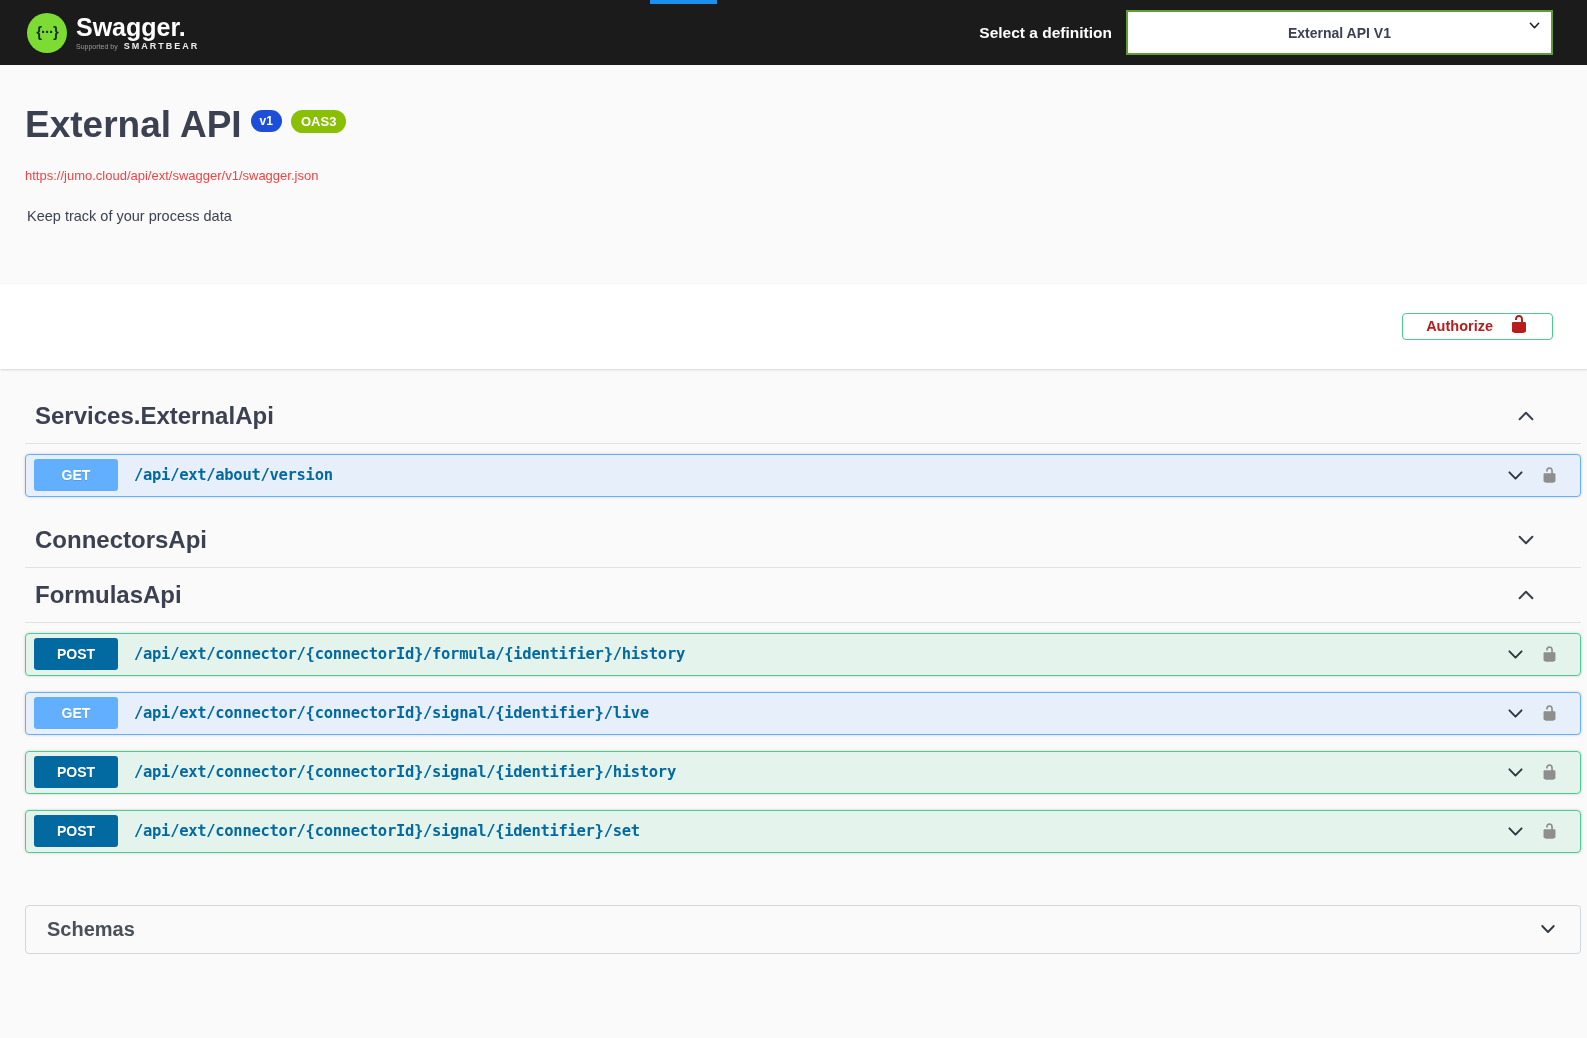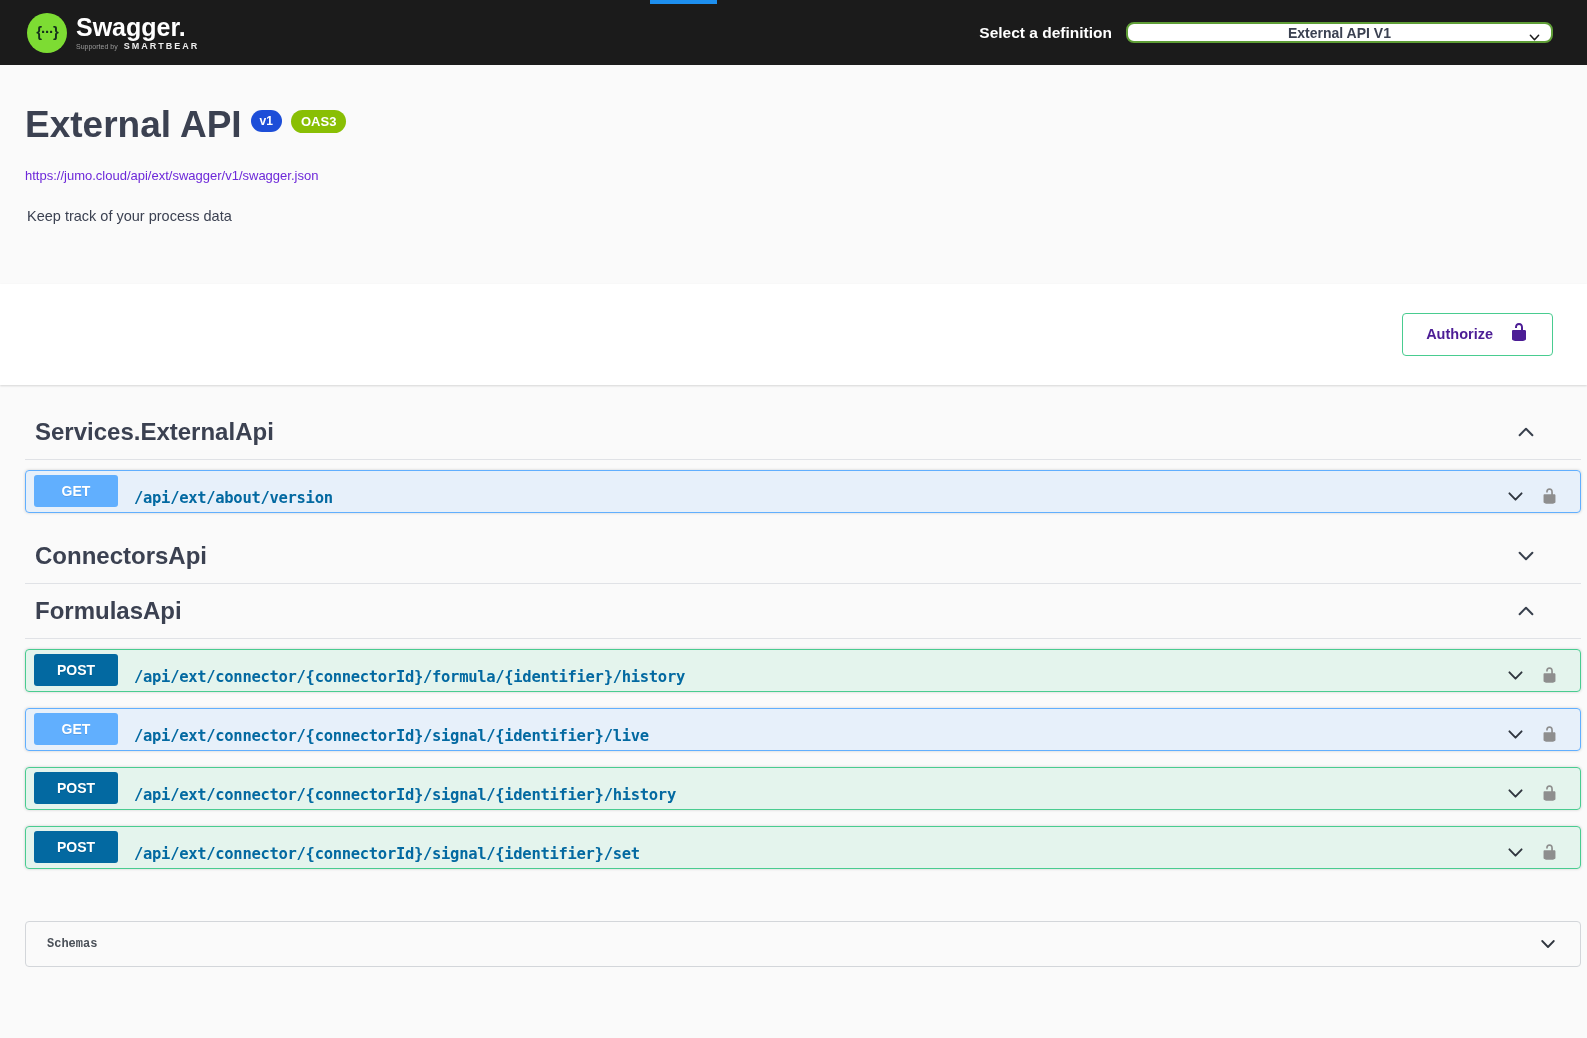--- a/index.html
+++ b/index.html
@@ -15,60 +15,60 @@
   .topbar { height:65px; background:#1b1b1b; display:flex; align-items:center; justify-content:space-between; padding:0 34px 0 27px; }
   .logo { display:flex; align-items:center; gap:9px; cursor:pointer; }
   .logo-circle { width:40px; height:40px; border-radius:50%; background:#7ddc33; color:#14301c; display:flex; align-items:center; justify-content:center; font-weight:bold; font-size:15px; letter-spacing:-1px; padding-bottom:2px; }
   .logo-text-block { display:flex; flex-direction:column; }
   .logo-title { color:#ffffff; font-size:25px; font-weight:bold; line-height:1.05; }
   .logo-sub { display:flex; align-items:baseline; gap:6px; margin-top:1px; }
   .supported-by { font-size:7px; color:#9a9a9a; }
   .smartbear { font-size:9px; color:#eeeeee; font-weight:bold; letter-spacing:2px; }
   .topbar-right { display:flex; align-items:center; gap:14px; }
   .select-label { color:#ffffff; font-weight:bold; font-size:15.5px; white-space:nowrap; }
-  .select-wrap { position:relative; width:427px; height:21px; background:#ffffff; border:2px solid #5f9e37; border-radius:8px; display:flex; align-items:center; justify-content:center; cursor:pointer; }
+  .select-wrap { position:relative; width:427px; height:45px; background:#ffffff; border:2px solid #5f9e37; border-radius:0; display:flex; align-items:center; justify-content:center; cursor:pointer; }
   .select-value { font-size:14px; font-weight:bold; color:#3b4151; }
   .select-chevron { position:absolute; right:9px; top:6px; width:15px; height:15px; color:#1b1b1b; }
 
   
   .info-section { padding:38px 25px 60px 25px; background:#fafafa; }
   .title-row { display:flex; align-items:flex-start; gap:9px; }
   h2.page-title { margin:0; font-size:37px; font-weight:bold; color:#3b4151; line-height:1.18; }
   .badge { display:inline-block; margin-top:7px; border-radius:57px; color:#ffffff; font-weight:bold; vertical-align:top; }
   .badge.version { background:#1d4ed8; font-size:12px; padding:4px 9px; }
   .badge.oas { background:#89bf04; font-size:13px; padding:4px 10px; }
-  .spec-link { display:inline-block; margin-top:21px; color:#6d28d9; font-size:13px; text-decoration:none; cursor:pointer; }
+  .spec-link { display:inline-block; margin-top:21px; color:#ef4444; font-size:13px; text-decoration:none; cursor:pointer; }
   .description { margin:24px 0 0 2px; font-size:14.5px; color:#3b4151; }
 
   
   .scheme-container { background:#ffffff; box-shadow:0 1px 2px 0 rgba(0,0,0,.15); padding:29px 34px; display:flex; justify-content:flex-end; }
-  .authorize-btn { display:flex; align-items:center; gap:16px; padding:8px 23px; background:transparent; border:1px solid #49cc90; border-radius:4px; color:#4c1d95; font-weight:bold; font-size:14.5px; font-family:"Liberation Sans",sans-serif; cursor:pointer; line-height:1.3;margin-left:48px; }
+  .authorize-btn { display:flex; align-items:center; gap:16px; padding:0 23px; background:transparent; border:1px solid #49cc90; border-radius:4px; color:#b91c1c; font-weight:bold; font-size:14.5px; font-family:"Liberation Sans",sans-serif; cursor:pointer; line-height:1.3;margin-left:48px; }
   .authorize-btn svg { width:20px; height:20px; }
 
   
   .main { padding:20px 6px 0 25px; }
   .tag-header { display:flex; align-items:center; justify-content:space-between; padding:13px 44px 13px 10px; border-bottom:1px solid #e0e2e6; cursor:pointer; }
   .tag-title { font-size:24px; font-weight:bold; color:#3b4151; }
   .tag-chevron { width:22px; height:22px; color:#38404d; flex:none; }
   .tag-chevron.up svg { transform:rotate(180deg); }
-  .opblock { display:flex; align-items:flex-end; margin:10px 0 16px 0; height:43px; border-radius:4px; border:1px solid; padding:5px 22px 5px 8px; box-shadow:0 0 3px rgba(0,0,0,.18); cursor:pointer; }
+  .opblock { display:flex; align-items:center; margin:10px 0 16px 0; height:43px; border-radius:4px; border:1px solid; padding:5px 22px 5px 8px; box-shadow:0 0 3px rgba(0,0,0,.18); cursor:pointer; }
   .opblock.get  { background:rgba(97,175,254,.12); border-color:#61affe; }
   .opblock.post { background:rgba(73,204,144,.12); border-color:#49cc90; }
   .method { width:84px; flex:none; text-align:center; padding:8px 0; border-radius:3px; color:#ffffff; font-weight:bold; font-size:14px; text-shadow:0 1px 0 rgba(0,0,0,.1); }
   .opblock.get  .method { background:#61affe; }
   .opblock.post .method { background:#0369a1; }
   .path { flex:1; margin-left:16px; font-family:"DejaVu Sans Mono", monospace; font-weight:bold; font-size:15.5px; color:#0369a1; letter-spacing:-0.3px; white-space:nowrap; overflow:hidden; }
   .op-right { display:flex; align-items:center; gap:15px; flex:none; }
   .op-chevron { width:21px; height:21px; color:#30363f; }
   .op-lock { background:none; border:none; padding:0; width:17px; height:20px; color:#8e8e8e; cursor:pointer; }
   .op-lock svg, .op-chevron svg, .tag-chevron svg, .select-chevron svg, .schemas-chevron svg { display:block; width:100%; height:100%; }
 
   
   .models { margin:52px 0 0 0; border:1px solid #d3d6da; border-radius:4px; padding:12px 22px 12px 21px; display:flex; align-items:center; justify-content:space-between; cursor:pointer; background:transparent; }
-  .models-title { font-size:12px; font-weight:bold; color:#4a5058;font-family:Liberation Mono, monospace; }
+  .models-title { font-size:20px; font-weight:bold; color:#4a5058; }
   .schemas-chevron { width:20px; height:20px; color:#30363f; }
 </style>
 </head>
 <body>
 
 <div class="top-indicator"></div>
 
 <div class="topbar">
   <div class="logo">
     <div class="logo-circle">

